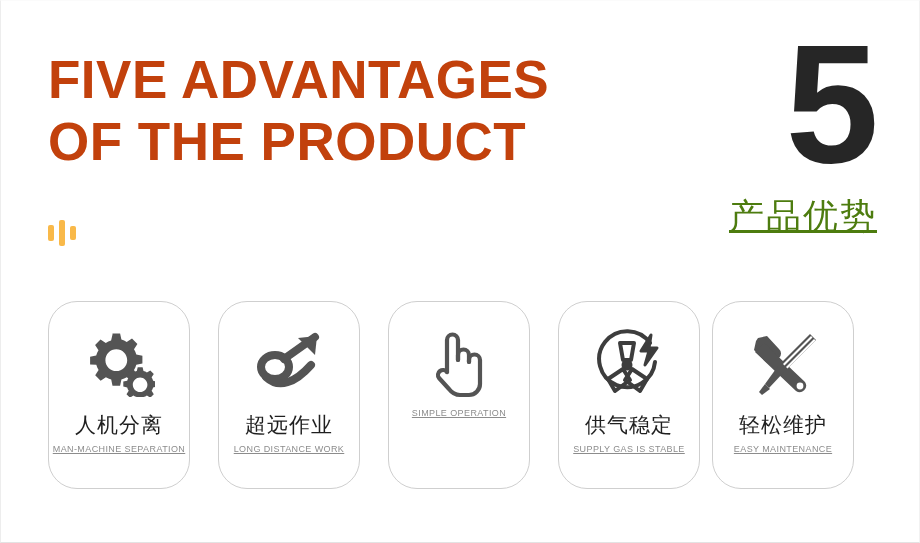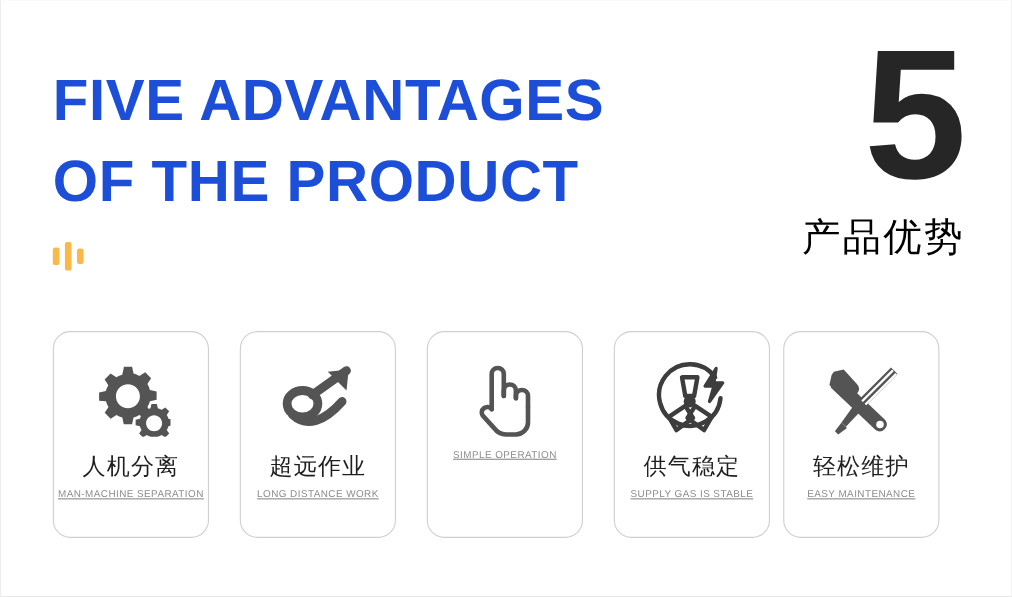--- a/index.html
+++ b/index.html
@@ -27,27 +27,26 @@
   }
 
   
   .headline {
     position: absolute;
     left: 47px;
     top: 48px;
     width: 640px;
   }
   .headline .line {
-    color: #1d4ed8;
+    color: #c2410c;
     font-size: 53px;
     font-weight: bold;
     letter-spacing: 0.5px;
     line-height: 62px;
     white-space: nowrap;
-    margin-top: 12px;
   }
 
   
   .accent-bars {
     position: absolute;
     left: 47px;
     top: 212px;
     width: 40px;
     height: 40px;
     display: flex;
@@ -71,42 +70,43 @@
     text-align: right;
   }
   .numeral-block .numeral {
     color: #262626;
     font-size: 168px;
     font-weight: bold;
     line-height: 150px;
     letter-spacing: -2px;
   }
   .numeral-block .cn-label {
-    color: #000000;
+    color: #4d7c0f;
     font-size: 35px;
     line-height: 42px;
     letter-spacing: 2px;
     margin-top: 16px;
+    text-decoration: underline;
   }
 
   
   .cards {
     position: absolute;
     left: 47px;
     top: 300px;
     width: 830px;
     height: 188px;
   }
   .card {
     position: absolute;
     top: 0;
     width: 142px;
     height: 188px;
     border: 1px solid #cfcfcf;
-    border-radius: 16px;
+    border-radius: 29px;
     box-sizing: border-box;
     background: #ffffff;
     display: flex;
     flex-direction: column;
     align-items: center;
   }
   .card.c0 { left: 0px; }
   .card.c1 { left: 170px; }
   .card.c2 { left: 340px; }
   .card.c3 { left: 510px; }

